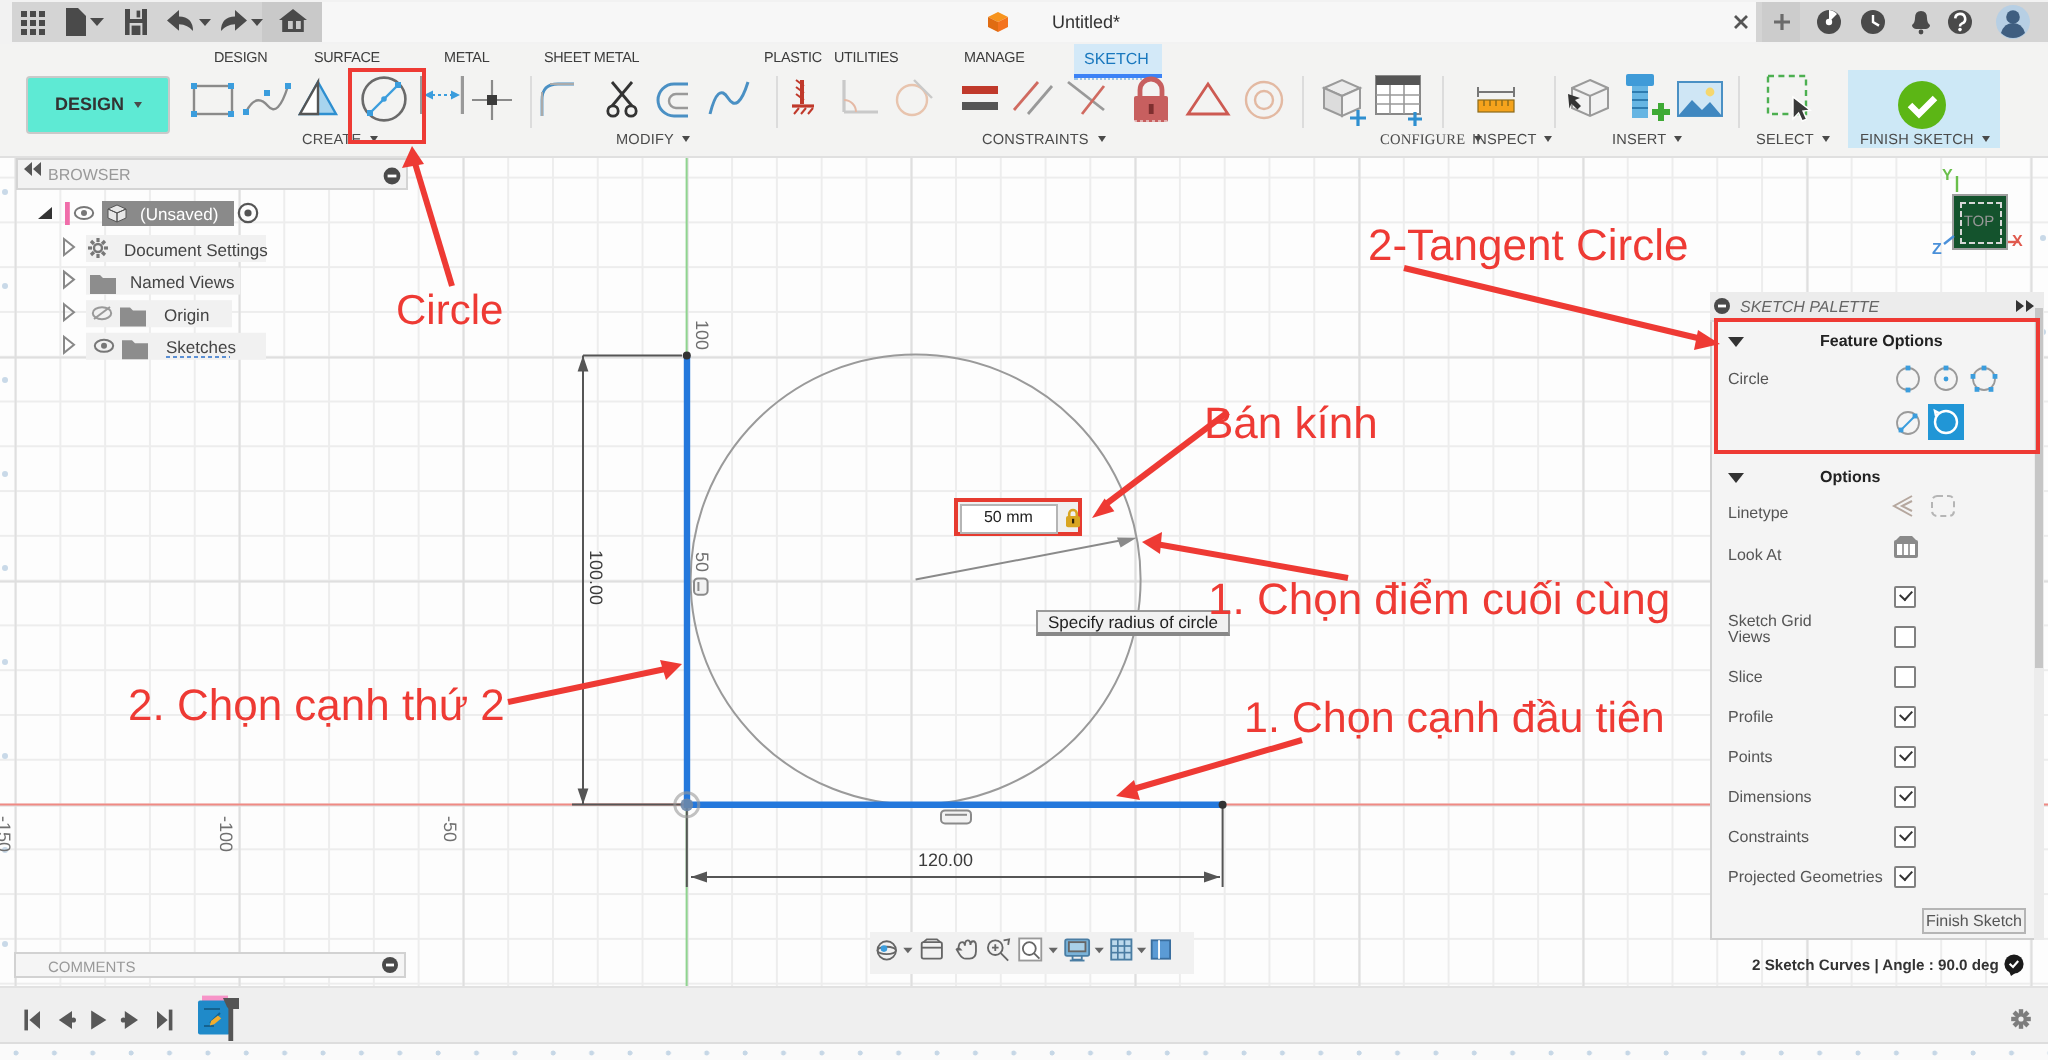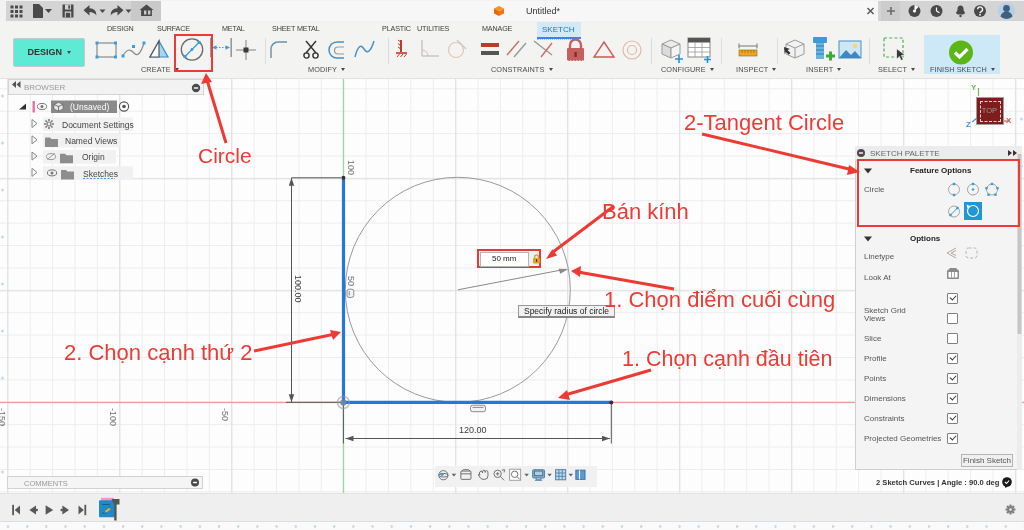--- a/index.html
+++ b/index.html
@@ -156,41 +156,41 @@
 <span class="tabLbl" style="left:354px;margin-left:28px;">PLASTIC</span>
 <span class="tabLbl" style="left:417px;">UTILITIES</span>
 <span class="tabLbl" style="left:482px;">MANAGE</span>
 <div id="sketchTab" class="abs">
     <span>SKETCH</span>
   </div>
 <div id="sketchTabDash" class="abs"></div>
 <div id="designBtn" class="abs">DESIGN <span class="dar"></span></div>
 <div id="finishBlock" class="abs"></div>
 
-<span class="secLbl" style="left:141px;">CREATE <span class="dar"></span></span>
+<span class="secLbl" style="left:151px;">CREATE <span class="dar"></span></span>
 <span class="secLbl" style="left:308px;">MODIFY <span class="dar"></span></span>
 <span class="secLbl" style="left:491px;">CONSTRAINTS <span class="dar"></span></span>
-<span class="secLbl" style="left:661px;">CONFIGURE <span class="dar"></span></span>
+<span class="secLbl" style="left:690px;font-family:Liberation Serif, serif;">CONFIGURE <span class="dar"></span></span>
 <span class="secLbl" style="left:736px;">INSPECT <span class="dar"></span></span>
 <span class="secLbl" style="left:806px;">INSERT <span class="dar"></span></span>
 <span class="secLbl" style="left:878px;">SELECT <span class="dar"></span></span>
 <span class="secLbl" style="left:930px;">FINISH SKETCH <span class="dar"></span></span>
 <div class="divv" style="left:265px;"></div>
 <div class="divv" style="left:388px;"></div>
 <div class="divv" style="left:651px;"></div>
 <div class="divv" style="left:721px;"></div>
 <div class="divv" style="left:777px;"></div>
 <div class="divv" style="left:869px;"></div>
 
 <div id="browserHdr" class="abs"></div>
 <span class="brRow" style="left:24px;top:83px;color:#999;">BROWSER</span>
 
 <div id="palette" class="abs"></div>
 <div id="paletteHdr" class="abs"></div>
-<span class="palLbl" style="left:870px;top:149px;color:#666;">SKETCH PALETTE</span>
+<span class="palLbl" style="left:870px;top:149px;color:#666;font-style:italic;">SKETCH PALETTE</span>
 <span class="palBold" style="left:874px;top:166px;">Feature Options</span>
 <span class="palLbl" style="left:864px;top:185px;">Circle</span>
 <span class="palBold" style="left:874px;top:234px;">Options</span>
 <span class="palLbl" style="left:864px;top:252px;">Linetype</span>
 <span class="palLbl" style="left:864px;top:273px;">Look At</span>
 <span class="palLbl" style="left:864px;top:306px;text-align:right;">Sketch Grid</span>
 <span class="palLbl" style="left:864px;top:314px;">Views</span>
 <span class="palLbl" style="left:864px;top:334px;">Slice</span>
 <span class="palLbl" style="left:864px;top:354px;">Profile</span>
 <span class="palLbl" style="left:864px;top:374px;">Points</span>
@@ -200,21 +200,21 @@
 <div class="cbc" style="left:947px;top:293px;"></div>
 <div class="cb" style="left:947px;top:313px;"></div>
 <div class="cb" style="left:947px;top:333px;"></div>
 <div class="cbc" style="left:947px;top:353px;"></div>
 <div class="cbc" style="left:947px;top:373px;"></div>
 <div class="cbc" style="left:947px;top:393px;"></div>
 <div class="cbc" style="left:947px;top:413px;"></div>
 <div class="cbc" style="left:947px;top:433px;"></div>
 <div class="abs" style="left:961px;top:454px;width:52px;height:13px;background:#f0f0f0;border:1px solid #b5b5b5;box-sizing:border-box;font-size:8px;color:#555;text-align:center;line-height:11px;">Finish Sketch</div>
 
-<div class="abs" style="left:976px;top:97px;width:28px;height:28px;background:#7f1d1d;border:1.5px solid #9e9e9e;box-sizing:border-box;">
+<div class="abs" style="left:976px;top:97px;width:28px;height:28px;background:#14532d;border:1.5px solid #9e9e9e;box-sizing:border-box;">
   <div class="abs" style="left:3px;top:3px;width:19px;height:19px;border:1px dashed #d8d8d8;"></div>
   <div class="abs" style="left:0;top:8px;width:25px;text-align:center;font-size:7.5px;color:#979797;">TOP</div>
 </div>
 
 <div id="commentsBar" class="abs"></div>
 <span class="brRow" style="left:24px;top:479px;color:#999;font-size:7.5px;">COMMENTS</span>
 <div id="navbar" class="abs"></div>
 <div id="timeline" class="abs"></div>
 <div id="bottomstrip" class="abs"></div>
 <span id="status" class="abs">2 Sketch Curves | Angle : 90.0 deg</span>

